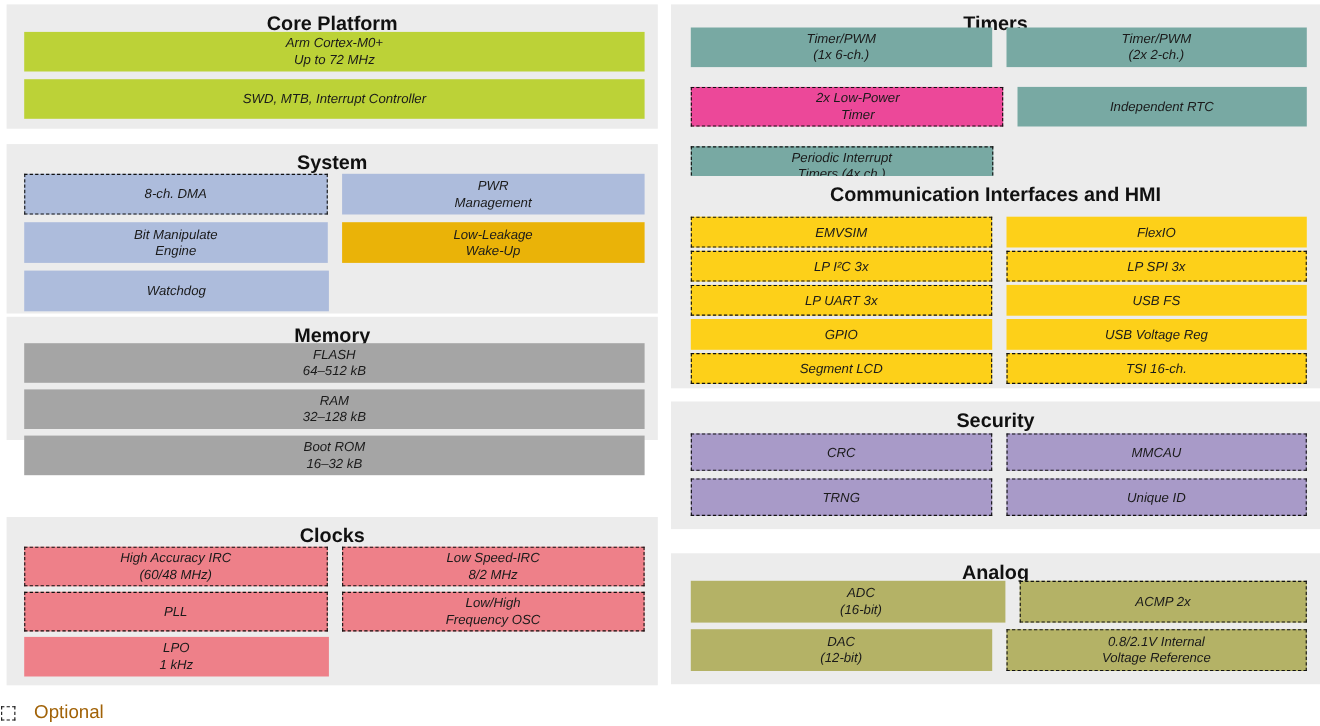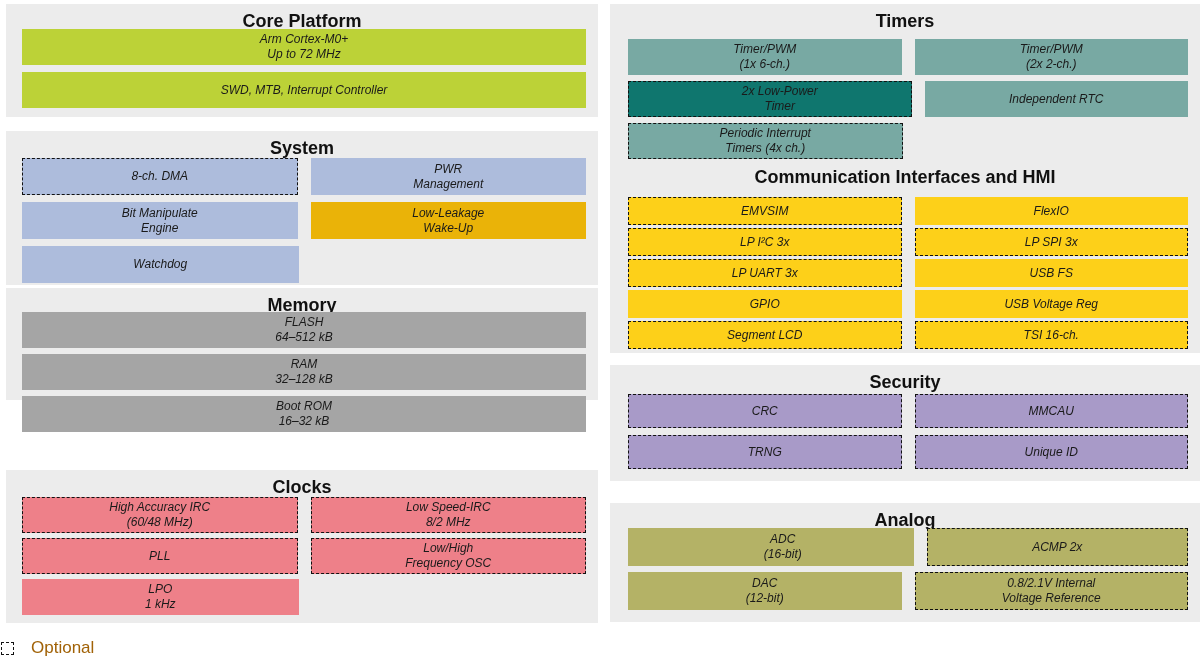--- a/index.html
+++ b/index.html
@@ -29,21 +29,21 @@
   #timers   {left:610px;top:4px;  width:590px;height:180px;}
   #comm     {left:610px;top:160px;width:590px;height:193px;}
   #security {left:610px;top:365px;width:590px;height:116px;}
   #analog   {left:610px;top:503px;width:590px;height:119px;}
 
   
   #core .rows    {top:25px;gap:7px;}  #core .row    {height:36px;}
   #system .rows  {top:27px;gap:7px;}  #system .row  {height:37px;}
   #memory .rows  {top:24px;gap:6px;}  #memory .row  {height:36px;}
   #clocks .rows  {top:27px;gap:5px;}  #clocks .row  {height:36px;}
-  #timers .rows  {top:35px;gap:6px;}  #timers .row  {height:36px;}
+  #timers .rows  {top:21px;gap:18px;}  #timers .row  {height:36px;}
   #comm .rows    {top:37px;gap:3px;}  #comm .row    {height:28px;}
   #security .rows{top:29px;gap:7px;}  #security .row{height:34px;}
   #analog .rows  {top:25px;gap:6px;}  #analog .row  {height:38px;}
 
   
   #legend{position:absolute;left:1px;top:638px;display:flex;align-items:center;gap:17px;}
   #legend .swatch{width:13px;height:13px;background:#ffffff;border:1.5px dashed #111;box-sizing:border-box;}
   #legend .label{font-size:17px;color:#a16207;}
 </style>
 </head>
@@ -128,21 +128,21 @@
   <div class="panel right" id="timers">
     <div class="panel-title">Timers</div>
     <div class="rows">
       <div class="row">
         <div class="block" style="background: rgb(120, 169, 163);">Timer/PWM
 (1x 6-ch.)</div>
         <div class="block" style="background: rgb(120, 169, 163);">Timer/PWM
 (2x 2-ch.)</div>
       </div>
       <div class="row">
-        <div class="block dashed" style="background: #0f766e; padding-left: 20px;">2x Low-Power
+        <div class="block dashed" style="background: #ec4899; padding-left: 20px;">2x Low-Power
 Timer</div>
         <div class="block" style="background: rgb(120, 169, 163);">Independent RTC</div>
       </div>
       <div class="row">
         <div class="block dashed" style="background: rgb(120, 169, 163);">Periodic Interrupt
 Timers (4x ch.)</div>
         <div class="spacer"></div>
       </div>
     </div>
   </div>

